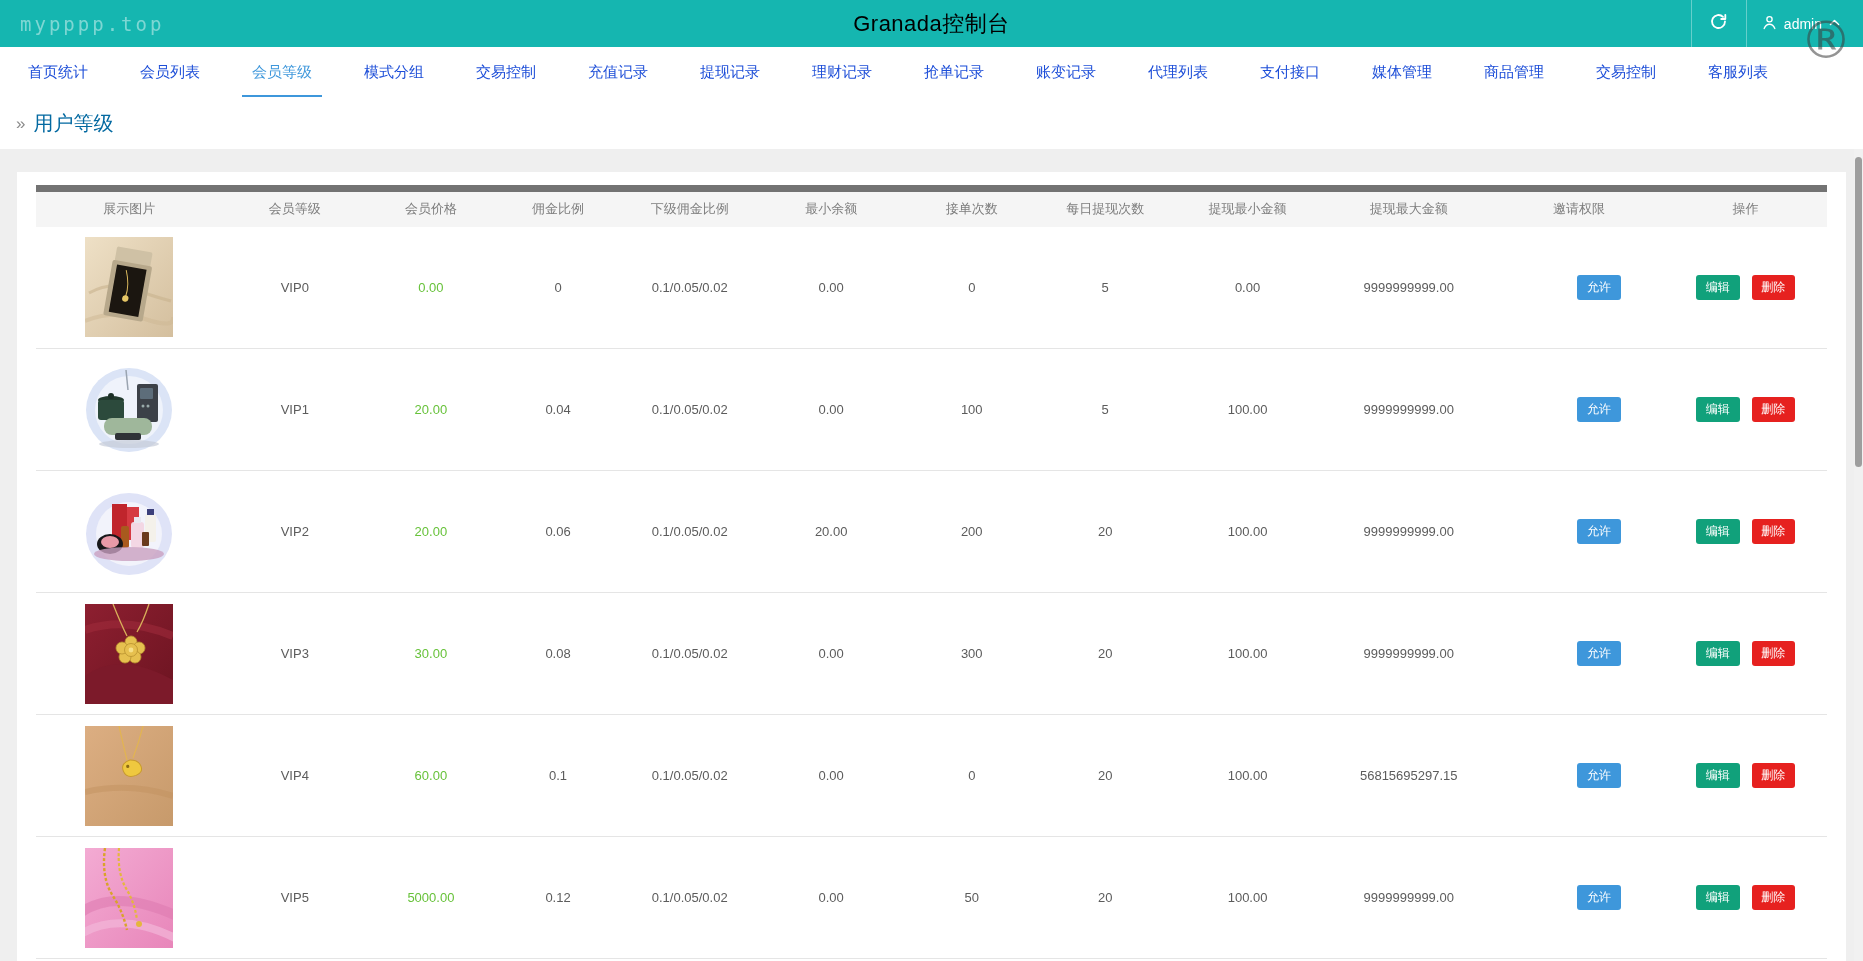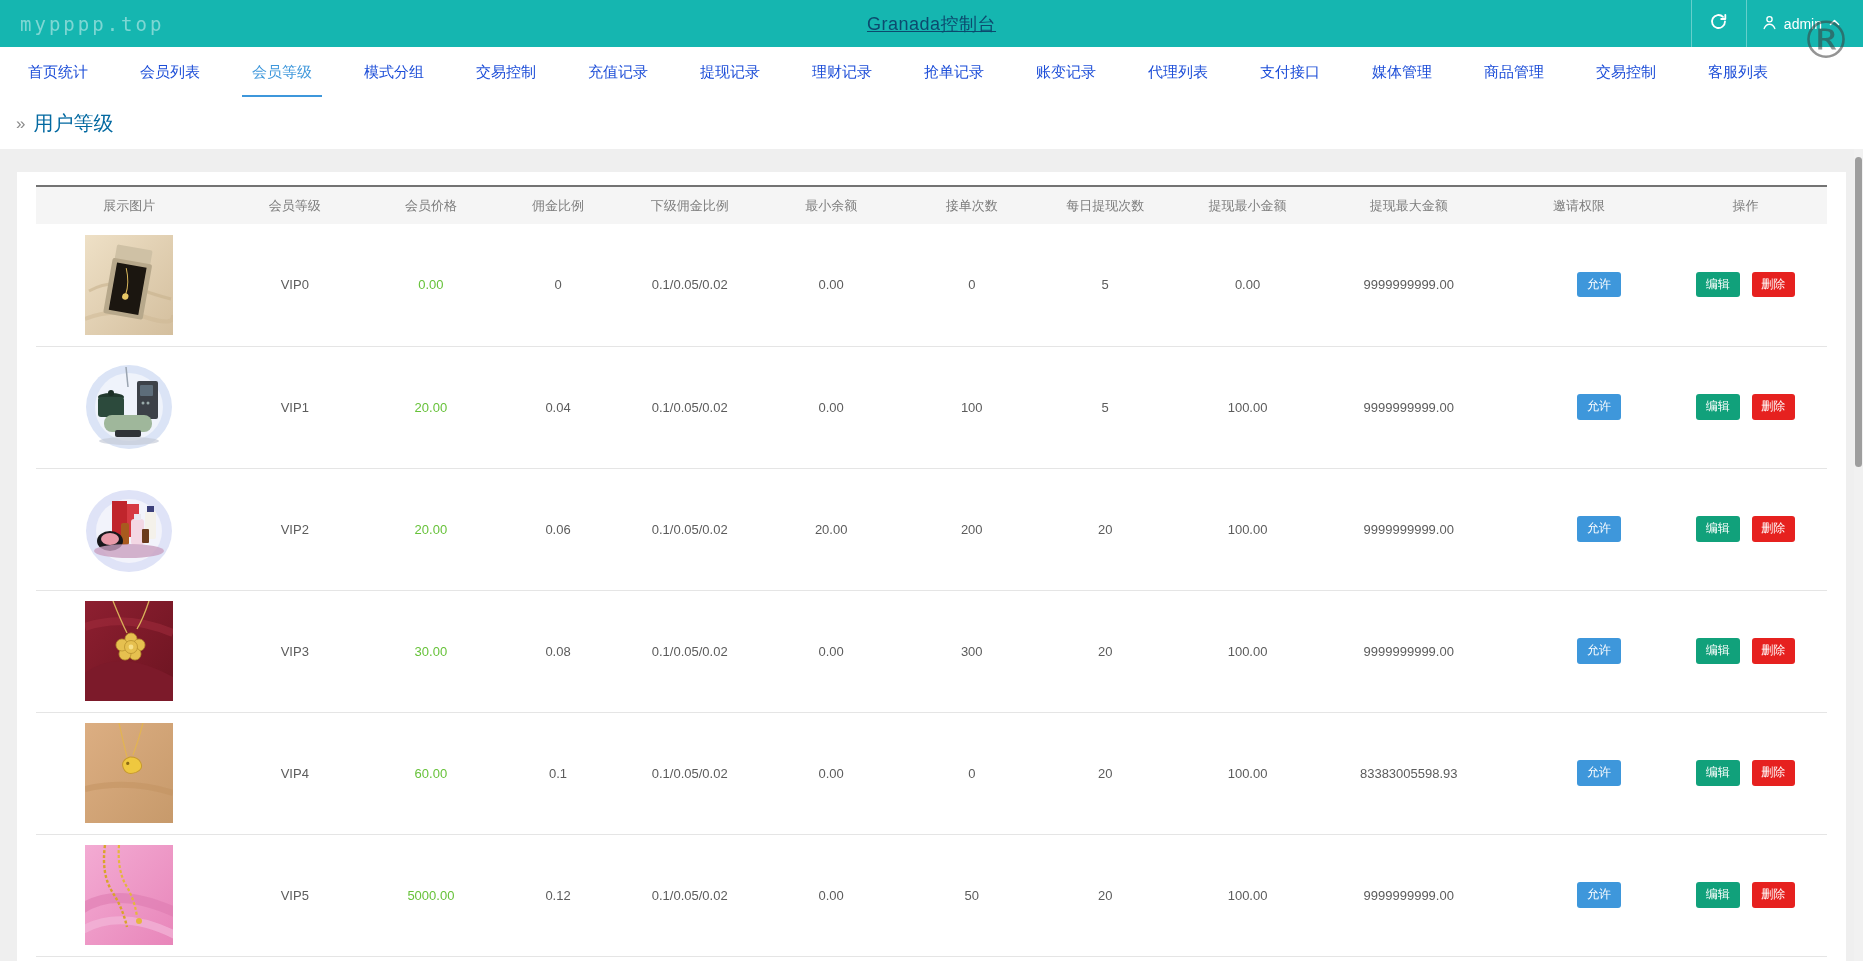--- a/index.html
+++ b/index.html
@@ -8,21 +8,21 @@
     font-family:"Liberation Sans","DejaVu Sans",sans-serif;
     position:relative; overflow:hidden; background:#efefef; color:#333;
   }
   
   .app-header {
     position:absolute; top:0; left:0; width:100%; height:47px;
     background:var(--header-teal,#15b6b0); z-index:10;
   }
   .app-title {
     position:absolute; left:50%; top:50%; transform:translate(-50%,-50%);
-    color:#0c4a6e; font-size:18px; letter-spacing:.5px; white-space:nowrap;text-decoration:underline;
+    color:#000000; font-size:22px; letter-spacing:.5px; white-space:nowrap;
   }
   .header-right { position:absolute; right:8px; top:0; height:100%; display:flex; align-items:center; }
   .header-sep { width:1px; height:47px; background:rgba(255,255,255,.35); }
   .icon-btn { width:54px; height:47px; display:flex; align-items:center; justify-content:center; cursor:pointer; }
   .user-box { display:flex; align-items:center; gap:6px; padding:0 14px; height:47px; color:#fff; font-size:14px; cursor:pointer; }
   .wm-site {
     position:absolute; left:20px; top:13px; z-index:11;
     font-family:"DejaVu Sans Mono","Liberation Mono",monospace;
     font-size:19px; letter-spacing:3px; color:rgba(255,255,255,.45);
   }
@@ -51,21 +51,21 @@
     display:flex; align-items:center; padding-left:16px; gap:8px;
   }
   .bc-icon { color:#8a8a8a; font-size:17px; line-height:1; }
   .bc-label { color:#0369a1; font-size:20px; }
   
   .content { position:absolute; top:149px; left:0; right:0; bottom:0; background:#efefef; padding:23px 17px 0; }
   .card { background:#fff; height:100%; padding:13px 19px 0; }
   table { width:100%; border-collapse:collapse; table-layout:fixed; }
   thead th {
     background:#f5f5f5; height:38px; font-weight:normal; font-size:13px; color:#7d7d7d;
-    text-align:center; border-top:2px solid #737373;
+    text-align:center; border-top:7px solid #737373;
   }
   tbody td {
     height:122px; text-align:center; vertical-align:middle;
     font-size:13px; color:#5c5c5c; border-bottom:1px solid #e5e5e5;
   }
   col.c-img{width:10.4%} col.c-lvl{width:8.1%} col.c-price{width:7.1%} col.c-comm{width:7.1%}
   col.c-sub{width:7.6%} col.c-minbal{width:8.2%} col.c-orders{width:7.5%} col.c-daily{width:7.4%}
   col.c-minwd{width:8.5%} col.c-maxwd{width:9.5%} col.c-perm{width:9.5%} col.c-ops{width:9.1%}
   .price { color:var(--price-green,#67c23a); }
   .img-wrap { width:88px; height:100px; margin:0 auto; overflow:hidden; }
@@ -361,21 +361,21 @@
               </div>
             </td>
     <td>VIP4</td>
     <td class="price">60.00</td>
     <td>0.1</td>
     <td>0.1/0.05/0.02</td>
     <td>0.00</td>
     <td>0</td>
     <td>20</td>
     <td>100.00</td>
-    <td>83383005598.93</td>
+    <td>56815695297.15</td>
     <td>
       <button class="btn btn-allow">允许</button>
     </td>
     <td>
       <button class="btn btn-edit">编辑</button>
       <button class="btn btn-del">删除</button>
     </td>
   </tr>
 
   <tr>

